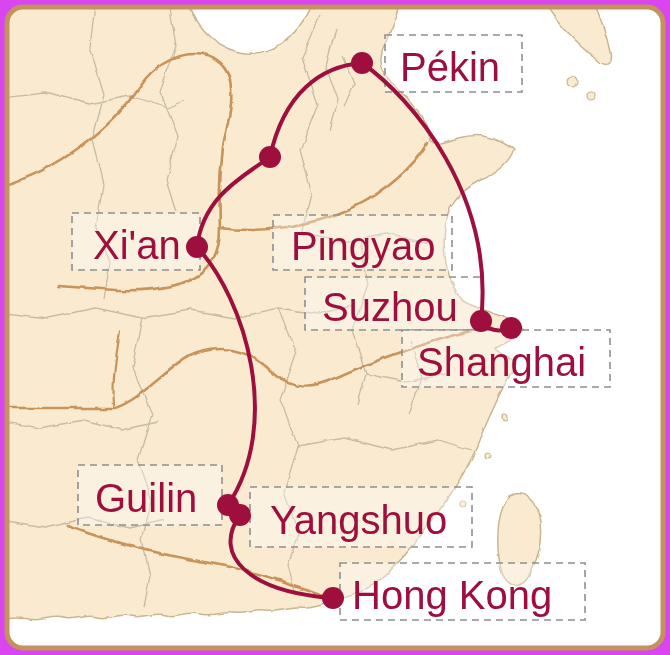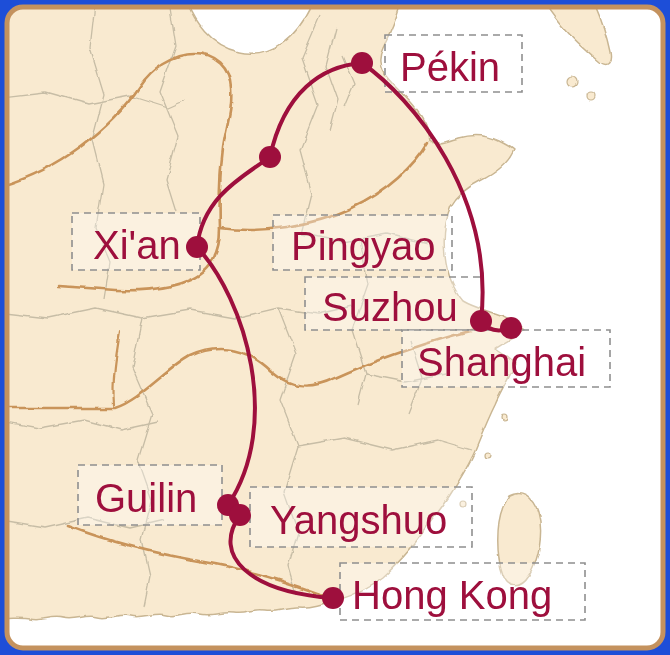--- a/index.html
+++ b/index.html
@@ -1,16 +1,16 @@
 <!DOCTYPE html>
 <html><head>
 <meta charset="utf-8">
 <style>
   html,body{margin:0;padding:0;background:#ffffff;}
-  #stage{position:relative;width:670px;height:655px;background:#1d4ed8;overflow:hidden;
+  #stage{position:relative;width:670px;height:655px;background:#d946ef;overflow:hidden;
          font-family:"Liberation Sans", sans-serif;text-decoration:underline;}
   svg{display:block;}
   .province{fill:none;stroke:var(--province);stroke-width:1.3px;stroke-linejoin:round;}
   .river{fill:none;stroke:var(--river);stroke-linecap:round;stroke-linejoin:round;}
   .route{fill:none;stroke:var(--route);stroke-width:4px;stroke-linecap:round;}
   .city-dot{fill:var(--route);}
   .label-box{fill:rgba(255,255,255,0.35);stroke:var(--boxborder);stroke-width:1.6px;
              stroke-dasharray:7 5;}
   .city-name{fill:var(--route);font-size:40px;font-family:"Liberation Sans",sans-serif;}
 </style>

